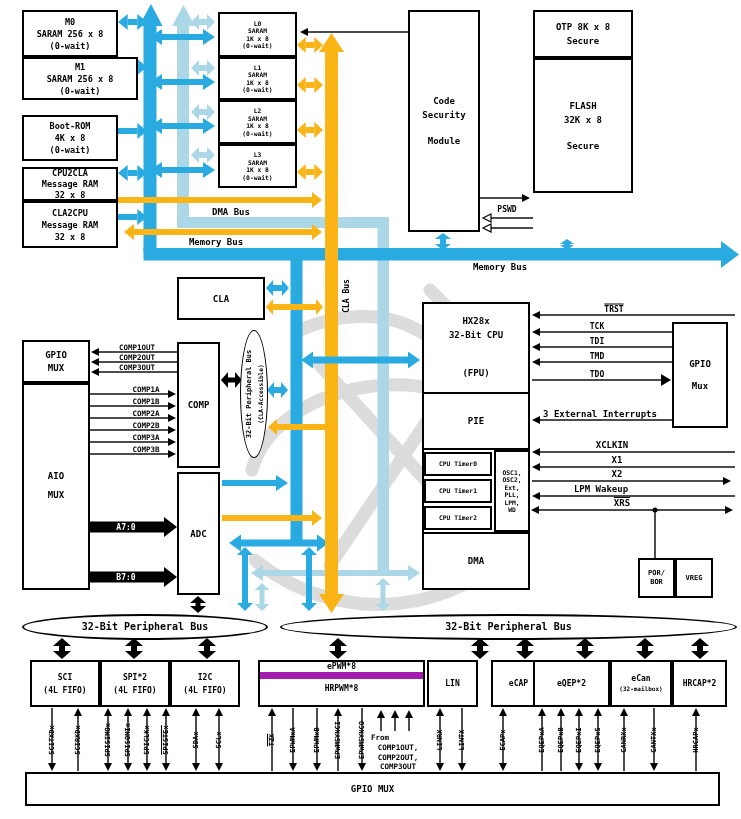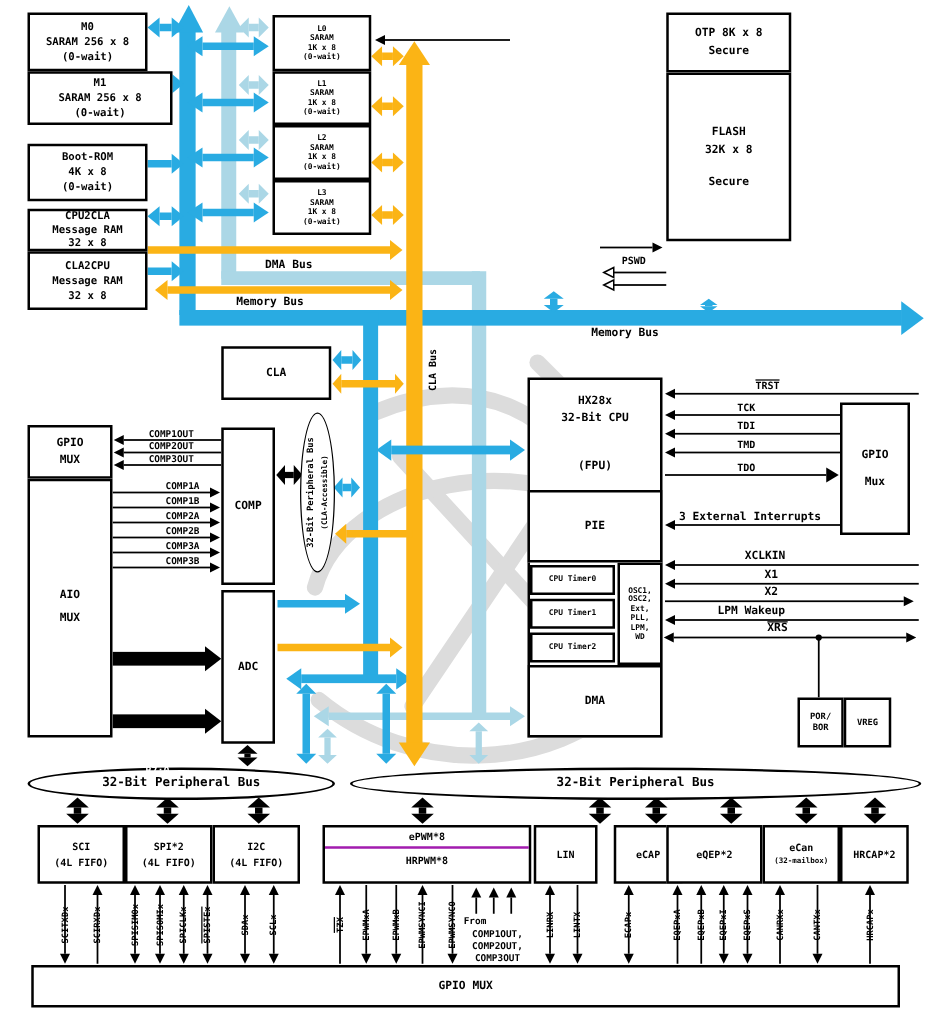--- a/index.html
+++ b/index.html
@@ -12,21 +12,21 @@
        text-align:center;z-index:2;font-size:8.5px;line-height:12px;}
   .nb{border:none;background:transparent;}
   .lbl{position:absolute;white-space:nowrap;z-index:3;transform:translate(-50%,-50%);}
   .rot{transform:translate(-50%,-50%) rotate(-90deg);}
   .ell{border-radius:50%/50%;}
   .f6{font-size:6.3px;line-height:7.5px;} .f7{font-size:7px;line-height:9px;}
   .f75{font-size:7.5px;} .f8{font-size:8px;} .f9{font-size:9px;} .f10{font-size:10px;}
   .ovl{text-decoration:overline;}
   .wbg{background:#fff;padding:0 2px;}
   .pin{font-size:7px;z-index:3;position:absolute;white-space:nowrap;}
-  .wt{color:#fff;z-index:3;margin-top:40px;}
+  .wt{color:#fff;z-index:3;}
 </style>
 </head>
 <body>
 
 <div id="stage">
   <svg id="wm" width="741" height="819">
     <g stroke="#dcdcdc" stroke-width="13" fill="none" stroke-linecap="round">
       <path d="M300,330 C380,295 455,330 475,405"></path>
       <path d="M255,560 C330,622 440,618 505,555"></path>
       <path d="M320,365 L485,545"></path>
@@ -341,20 +341,25 @@
     <div>1K x 8</div>
     <div>(0-wait)</div>
   </div>
   <div class="box f6" style="left:218px;top:144px;width:79px;height:44px">
     <div>L3</div>
     <div>SARAM</div>
     <div>1K x 8</div>
     <div>(0-wait)</div>
   </div>
 
+  <div class="box f9" style="left:408px;top:10px;width:72px;height:222px;line-height:14px">
+    <div>Code</div>
+    <div>Security</div>
+    <div style="margin-top:12px">Module</div>
+  </div>
   <div class="box f9" style="left:533px;top:10px;width:100px;height:48px;line-height:14px">
     <div>OTP 8K x 8</div>
     <div>Secure</div>
   </div>
   <div class="box f9" style="left:533px;top:58px;width:100px;height:135px;line-height:14px">
     <div>FLASH</div>
     <div>32K x 8</div>
     <div style="margin-top:12px">Secure</div>
   </div>
   <div class="lbl f8" style="left:507px;top:209px">PSWD</div>
@@ -467,21 +472,21 @@
   </div>
   <div class="box f8" style="left:100px;top:660px;width:70px;height:47px;line-height:13px">
     <div>SPI*2</div>
     <div>(4L FIFO)</div>
   </div>
   <div class="box f8" style="left:170px;top:660px;width:70px;height:47px;line-height:13px">
     <div>I2C</div>
     <div>(4L FIFO)</div>
   </div>
   <div class="box f8" style="left:258px;top:660px;width:167px;height:47px;padding:0;justify-content:flex-start">
-    <div style="height:17px;width:100%;display:flex;align-items:center;justify-content:center;border-bottom:2px solid #a21caf;box-sizing:border-box">ePWM*8</div>
+    <div style="height:17px;width:100%;display:flex;align-items:center;justify-content:center;border-bottom:7px solid #a21caf;box-sizing:border-box">ePWM*8</div>
     <div style="height:20px;width:100%;display:flex;align-items:center;justify-content:center">HRPWM*8</div>
   </div>
   <div class="box f8" style="left:427px;top:660px;width:51px;height:47px">
     <div>LIN</div>
   </div>
   <div class="box f8" style="left:491px;top:660px;width:55px;height:47px">
     <div>eCAP</div>
   </div>
   <div class="box f8" style="left:533px;top:660px;width:77px;height:47px">
     <div>eQEP*2</div>

